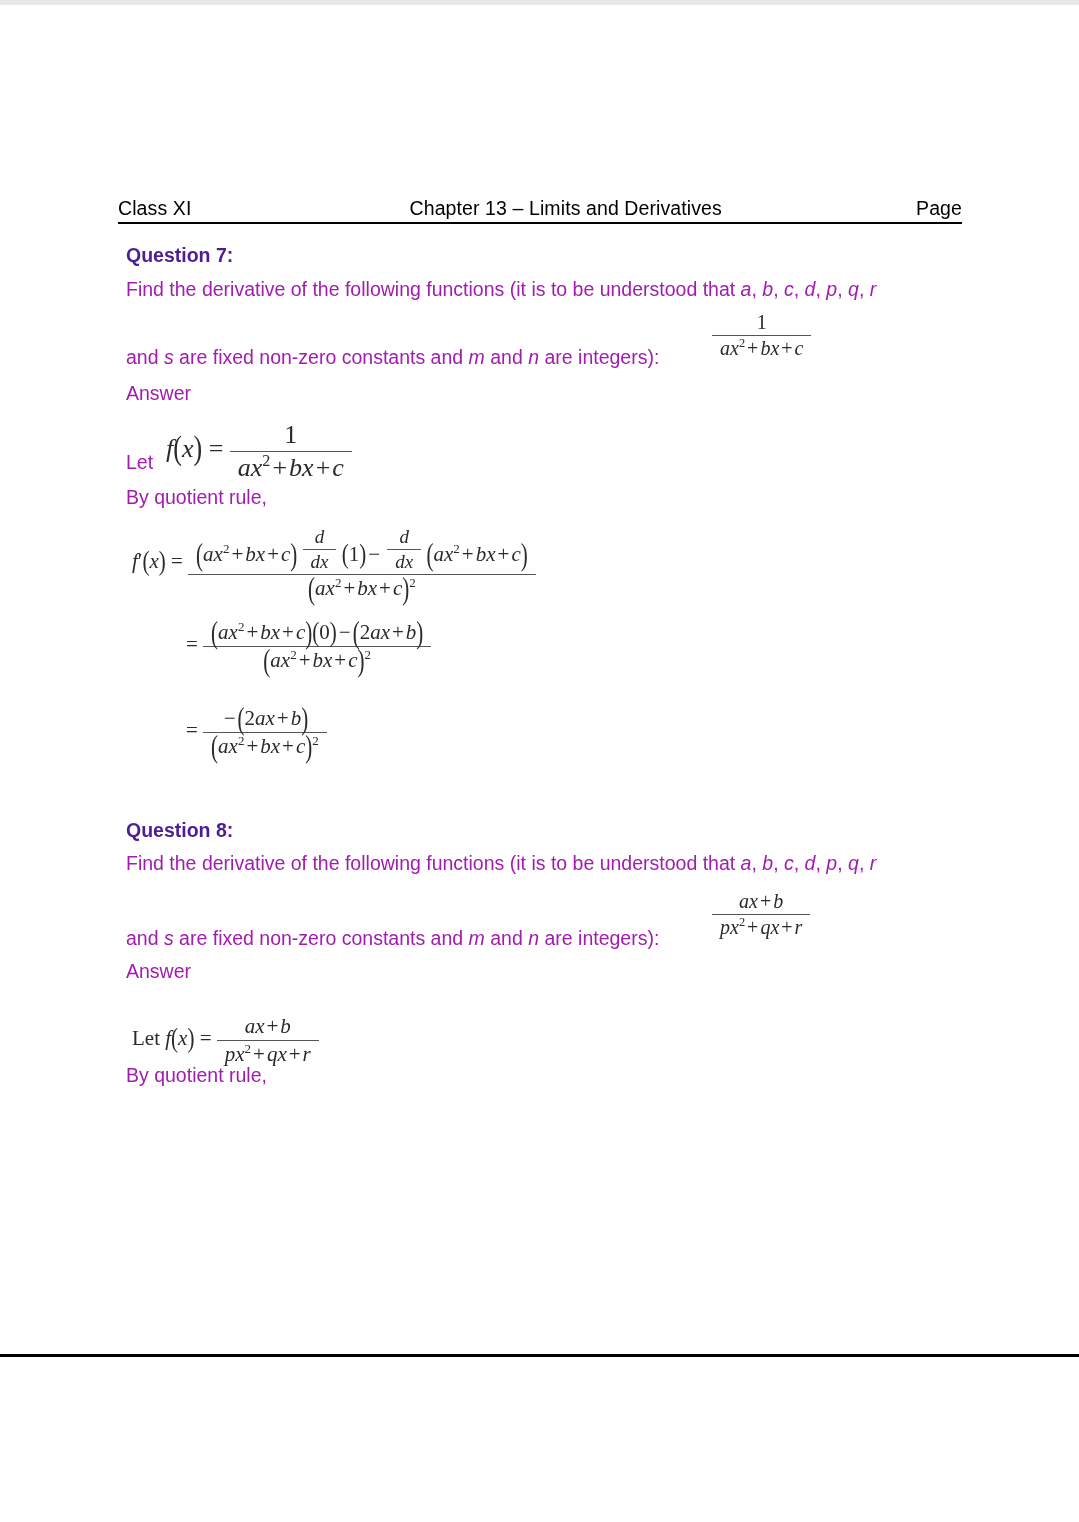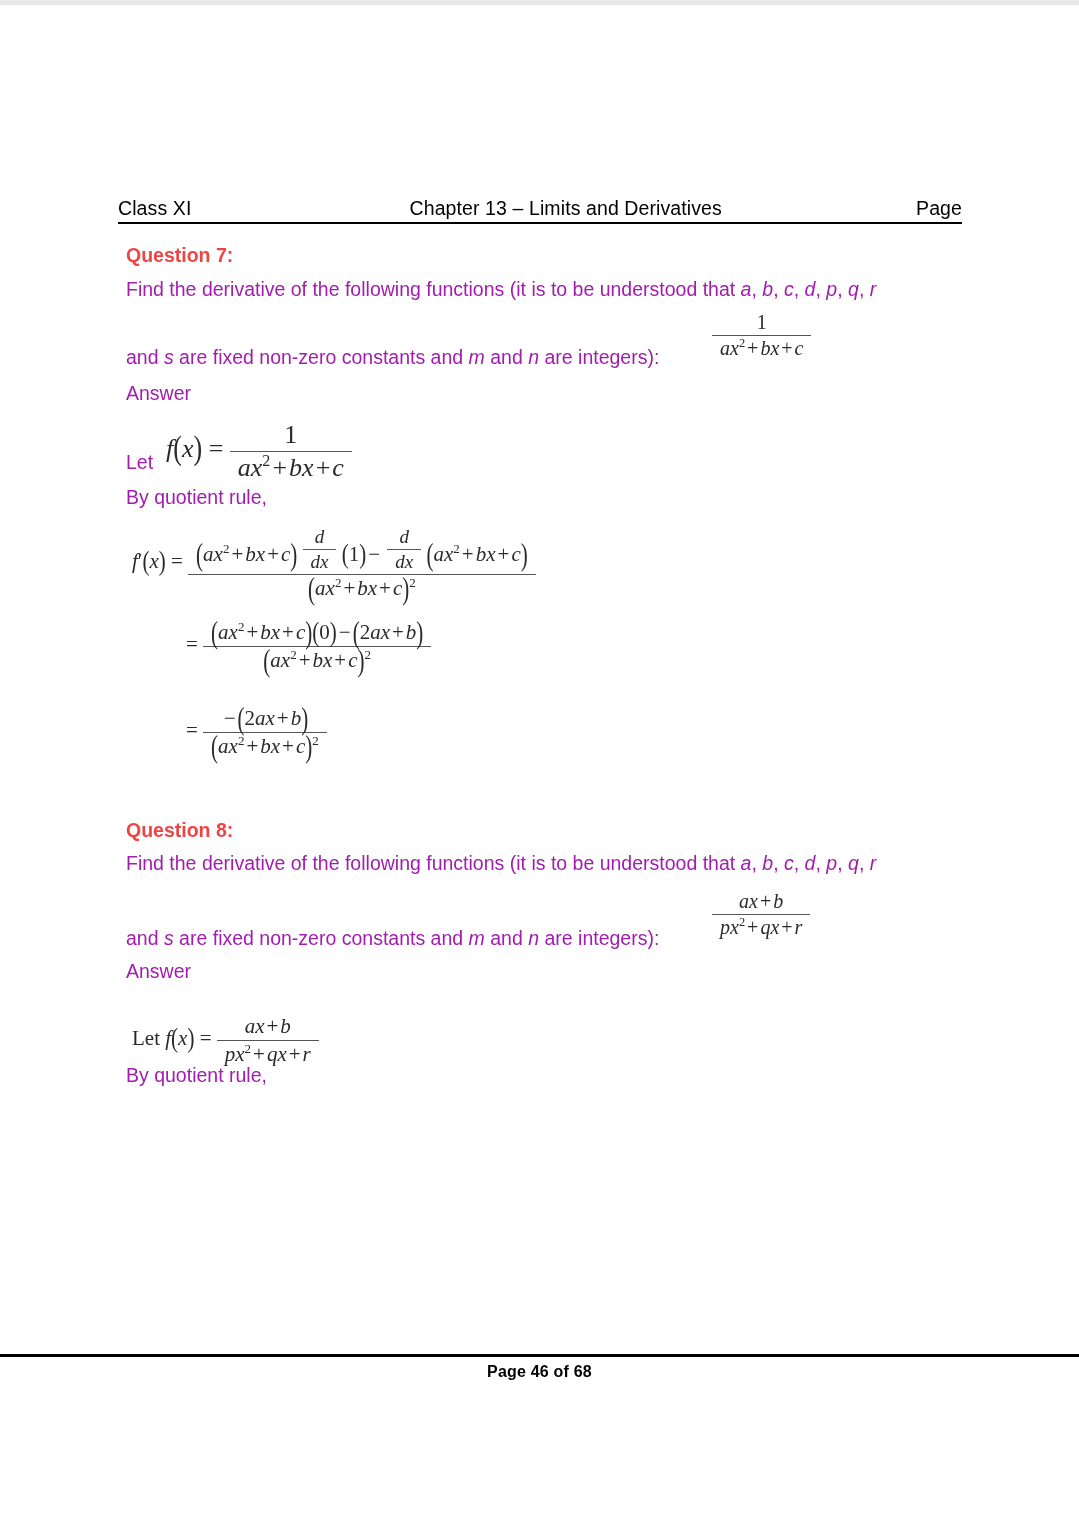--- a/index.html
+++ b/index.html
@@ -49,21 +49,21 @@
   }
 
   
   .tblock {
     position: absolute;
     font-size: 19.5px;
     line-height: 25px;
     white-space: nowrap;
   }
   .qlabel {
-    color: #ef4444;
+    color: #4c1d95;
     font-weight: bold;
     font-size: 19.5px;
   }
   .para { color: #a21caf; }
   .para i, .mi { font-style: italic; }
 
   
   .math {
     position: absolute;
     font-family: "Liberation Serif", "DejaVu Serif", serif;
@@ -246,15 +246,14 @@
     <span class="lead-let">Let </span><span class="v">f</span><span class="paren">(</span><span class="v">x</span><span class="paren">)</span><span class="eqsign"> = </span>
     <span class="frac">
       <span class="num"><span class="v">ax</span><span class="op">+</span><span class="v">b</span></span>
       <span class="den"><span class="v">px</span><sup class="expn">2</sup><span class="op">+</span><span class="v">qx</span><span class="op">+</span><span class="v">r</span></span>
     </span>
   </div>
 
   <div class="tblock para" style="left:126px; top:1063px;">By quotient rule,</div>
 
   <div class="footer-rule"></div>
-  <div class="footer-text">Page 46 of 68</div>
 
 </div>
 
 </body></html>

